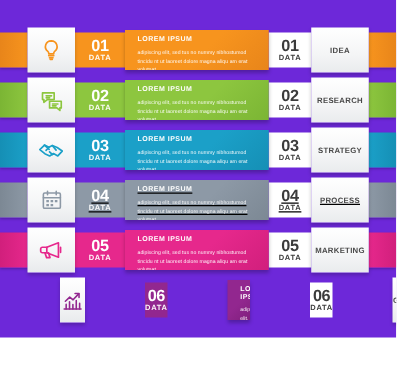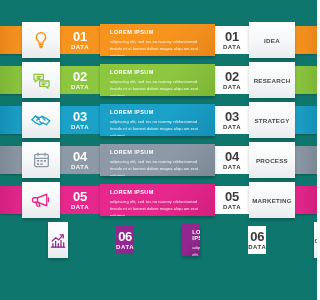--- a/index.html
+++ b/index.html
@@ -4,22 +4,22 @@
 <style>
   html,body{margin:0;padding:0;}
   body{
     width:317px;height:300px;
     background:#ffffff;
     font-family:"Liberation Sans", sans-serif;
     overflow:hidden;
   }
   #infographic{
     position:relative;
-    width:317px;height:300px;
-    background:#0f766e;
+    width:317px;height:270px;
+    background:#6d28d9;
   }
   .row{
     position:absolute;
     left:0;
     width:317px;
     height:40px;
     display:flex;
     align-items:stretch;
   }
   
@@ -191,21 +191,21 @@
       </div>
       <div class="num-panel-right">
         <div class="num-big" style="color: rgb(59, 59, 59);">03</div>
         <div class="num-sub" style="color: rgb(59, 59, 59);">DATA</div>
       </div>
       <div class="label-panel">
         <div class="label-text">STRATEGY</div>
       </div>
       <div class="tab-right" style="background: linear-gradient(to right, rgb(27, 160, 200), rgb(21, 143, 181));"></div>
     </div>
-    <div class="row" style="top: 140px; z-index: 7;">
+    <div class="row" style="top: 140px; z-index: 7; text-decoration: underline;">
       <div class="tab-left" style="background: linear-gradient(to right, rgb(124, 136, 148), rgb(141, 153, 166));"></div>
       <div class="icon-panel">
         <svg width="19" height="20" viewBox="0 0 24 24">
           <rect stroke="#8D99A6" fill="none" stroke-width="1.6" stroke-linecap="round" stroke-linejoin="round" x="3.4" y="5" width="17.2" height="15.4" rx="1.4"></rect>
           <path stroke="#8D99A6" fill="none" stroke-width="1.6" stroke-linecap="round" stroke-linejoin="round" d="M3.4 9.8h17.2"></path>
           <path stroke="#8D99A6" fill="none" stroke-width="1.6" stroke-linecap="round" stroke-linejoin="round" d="M7.6 3.2v3.4M16.4 3.2v3.4"></path>
           <rect fill="#8D99A6" x="6.4" y="12" width="2.6" height="2.3"></rect>
           <rect fill="#8D99A6" x="10.7" y="12" width="2.6" height="2.3"></rect>
           <rect fill="#8D99A6" x="15" y="12" width="2.6" height="2.3"></rect>
           <rect fill="#8D99A6" x="6.4" y="16" width="2.6" height="2.3"></rect>

